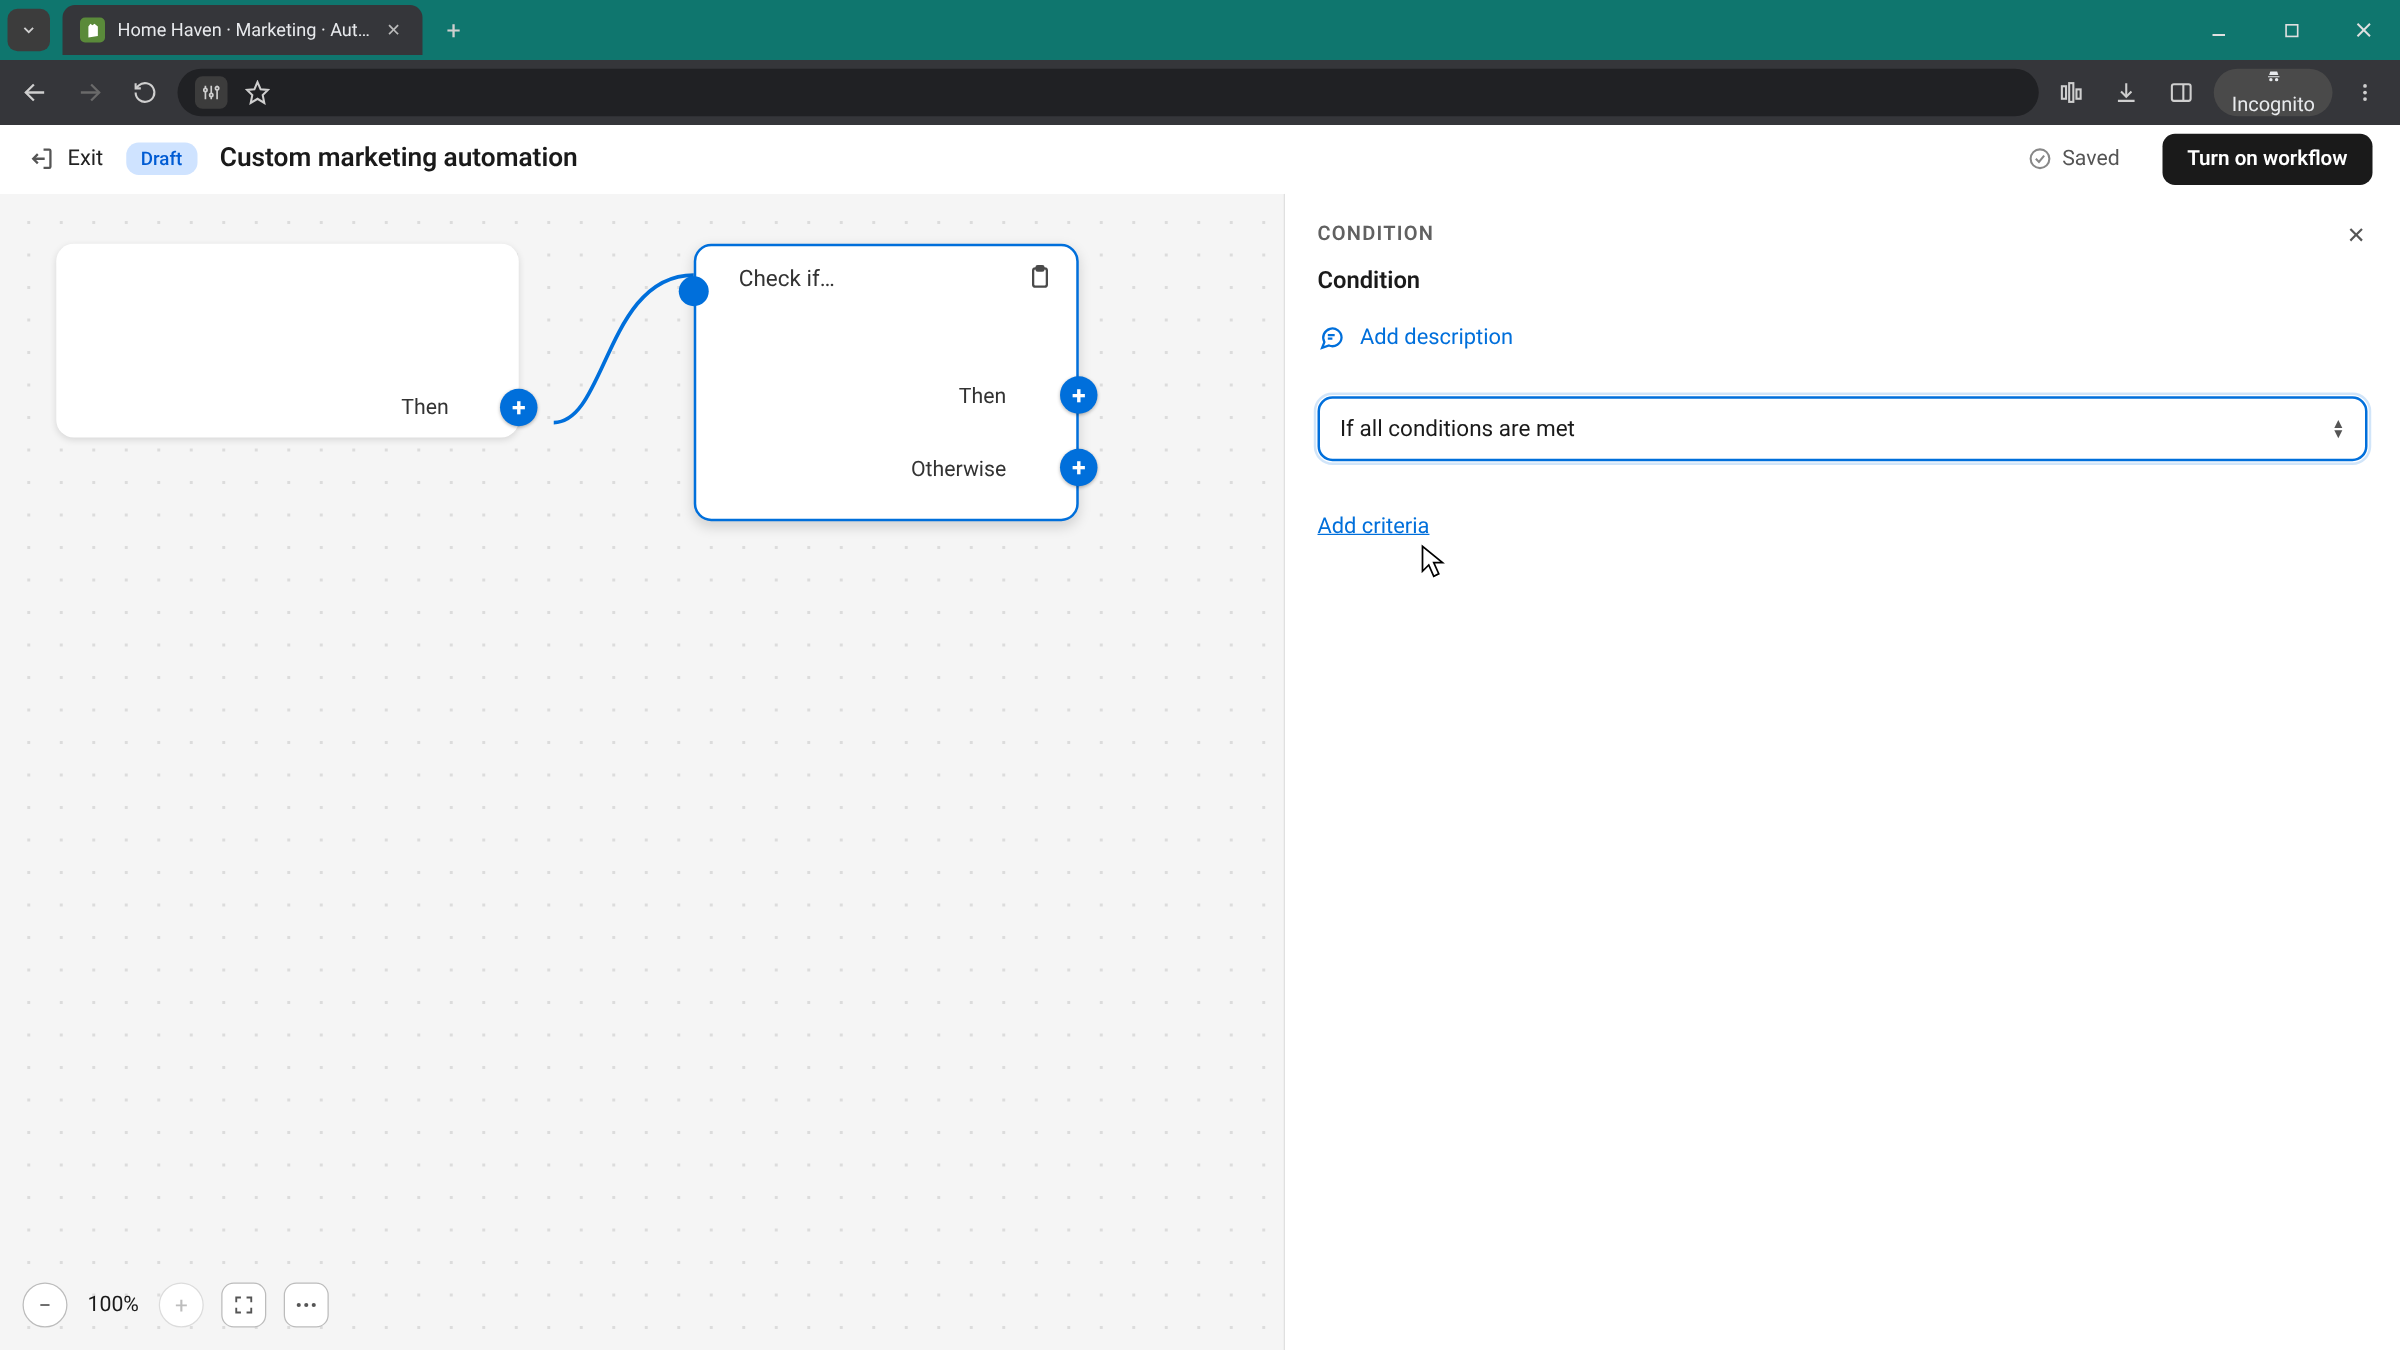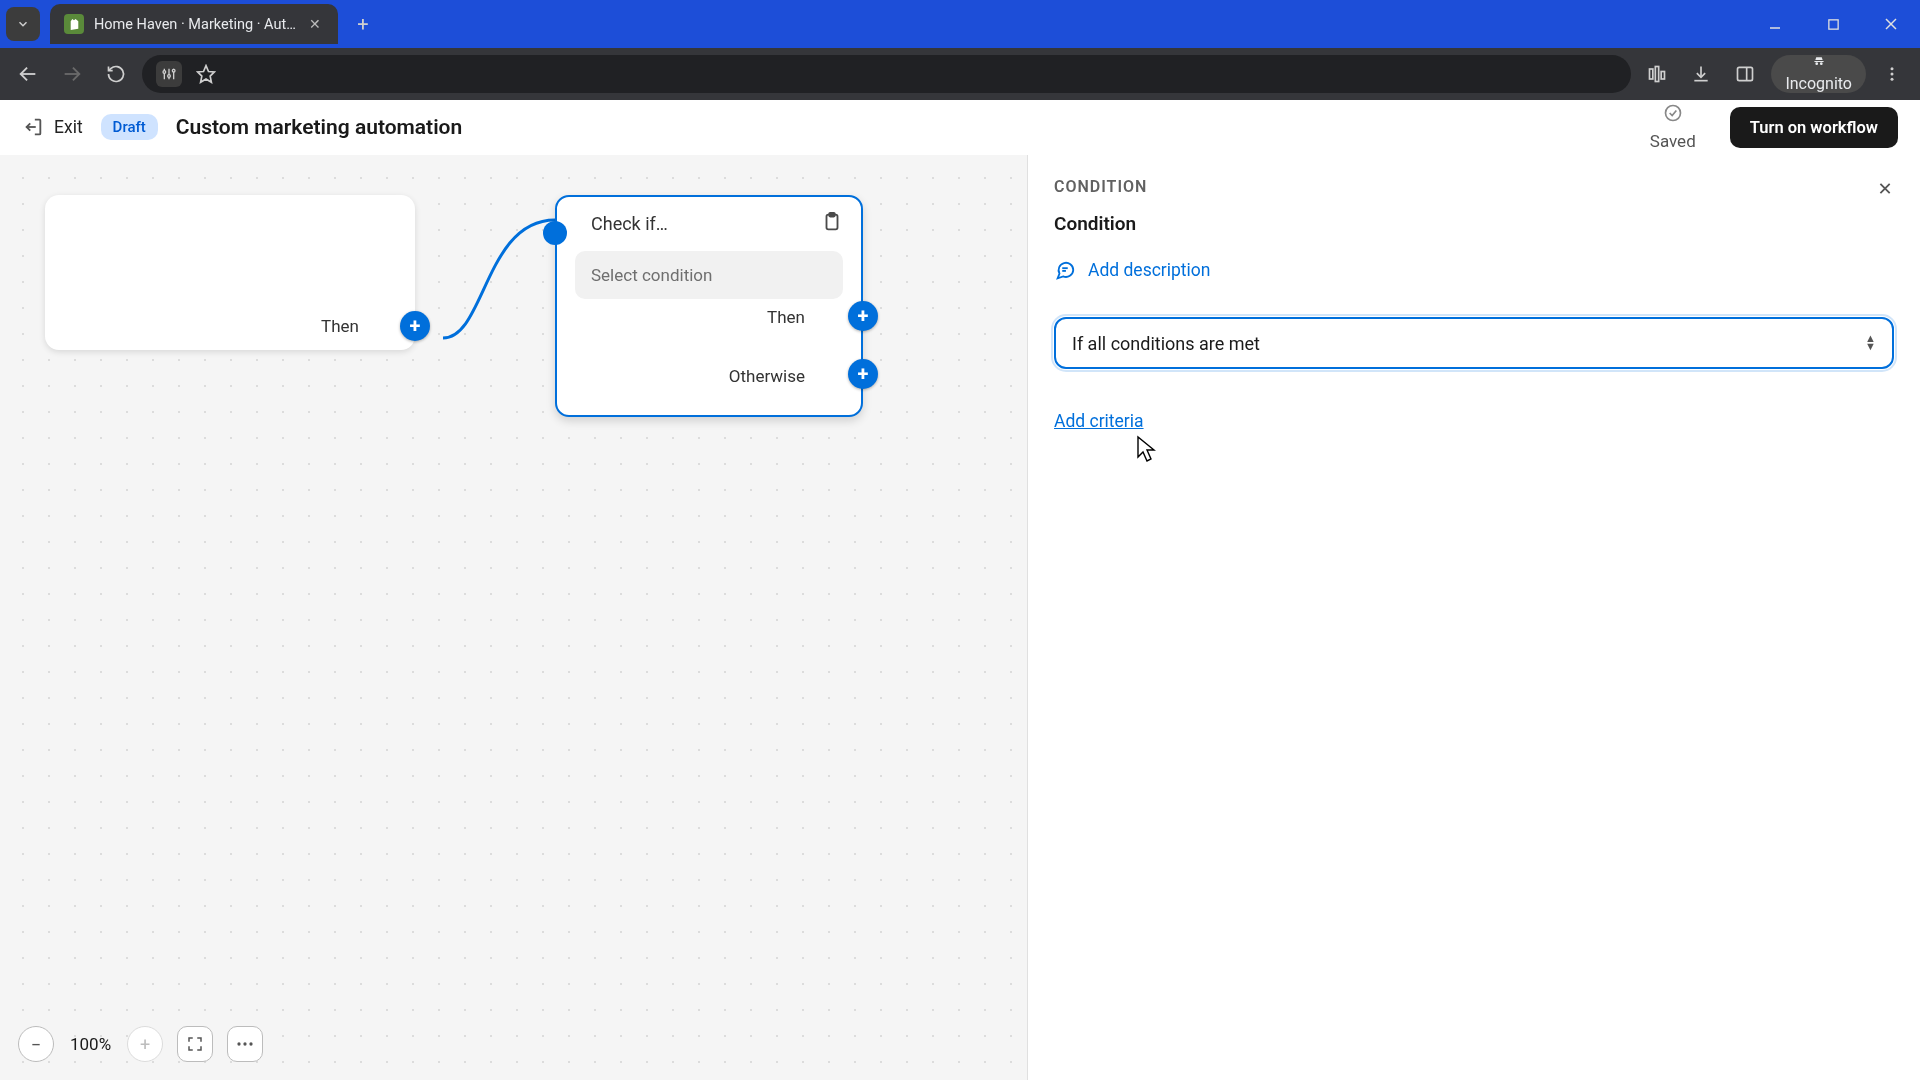--- a/index.html
+++ b/index.html
@@ -1,20 +1,20 @@
 <!DOCTYPE html>
 <html><head>
 <meta charset="utf-8">
 <style>
   * { box-sizing: border-box; margin: 0; padding: 0; font-family: -apple-system, BlinkMacSystemFont, "Segoe UI", Roboto, Helvetica, Arial, sans-serif; }
   html, body { width: 100%; height: 100%; overflow: hidden; }
 
   
   .browser { display: flex; flex-direction: column; width: 1920px; height: 1080px; background: #202124; }
-  .tab-strip { display: flex; align-items: center; height: 48px; background: #1d4ed8; padding-left: 6px; }
+  .tab-strip { display: flex; align-items: center; height: 48px; background: #0f766e; padding-left: 6px; }
   .tab-dropdown { width: 34px; height: 34px; border-radius: 8px; background: #3c3c3c; display:flex; align-items:center; justify-content:center; color:#cfcfcf; margin-right:10px; cursor:pointer; }
   .tab { display: flex; align-items: center; gap: 10px; height: 40px; padding: 0 14px; background: #35363a; border-radius: 10px 10px 0 0; color: #e8eaed; font-size: 14.5px; max-width: 310px; }
   .tab .favicon { width: 20px; height: 20px; background: #5a8a3a; border-radius: 4px; display:flex; align-items:center; justify-content:center; }
   .tab .favicon svg { width:13px; height:13px; }
   .tab .title { white-space: nowrap; overflow: hidden; text-overflow: ellipsis; flex:1; }
   .tab .close { color:#bbb; font-size:14px; cursor:pointer; width:18px; text-align:center; }
   .new-tab { color:#cfcfcf; font-size:20px; width:34px; height:34px; display:flex; align-items:center; justify-content:center; cursor:pointer; margin-left:8px; }
   .win-controls { margin-left: auto; display: flex; }
   .win-controls div { width: 58px; height: 48px; display:flex; align-items:center; justify-content:center; color:#e0e0e0; cursor:pointer; font-size:14px; }
 
@@ -29,21 +29,21 @@
 
   
   .viewport { flex:1; background:#fff; display:flex; flex-direction:column; overflow:hidden; }
 
   .app-header { height:55px; background:#fff; display:flex; align-items:center; padding:0 22px; gap:18px; border-bottom:1px solid #fff; }
   .exit-group { display:flex; align-items:center; gap:10px; cursor:pointer; }
   .exit-ico { color:#555; }
   .exit-text { font-size:17.5px; color:#222; }
   .badge-draft { background:#cfe3ff; color:#005bd3; font-size:15px; font-weight:500; padding:4px 12px; border-radius:10px; }
   .wf-title { font-size:21px; font-weight:650; color:#1a1a1a; }
-  .saved-label { margin-left:auto; display:flex; align-items:center; gap:8px; color:#555; font-size:17px;flex-direction:column; }
+  .saved-label { margin-left:auto; display:flex; align-items:center; gap:8px; color:#555; font-size:17px; }
   .btn-primary { background:#1a1a1a; color:#fff; font-size:16.5px; font-weight:600; padding:11px 20px; border-radius:10px; border:none; cursor:pointer; margin-left:16px; }
 
   .app-body { flex:1; display:flex; overflow:hidden; position:relative; }
 
   
   .canvas { flex:1; background:#f5f5f5; position:relative;
     background-image: radial-gradient(circle, #dcdcdc 1.2px, transparent 1.2px);
     background-size: 26px 26px; background-position: 10px 10px;
     border-right:1px solid #e0e0e0;
   }
@@ -241,21 +241,20 @@
             <span style="width:6px;"></span>
             <span class="ntitle">Check if…</span>
             <span class="nico">
               <svg width="22" height="22" viewBox="0 0 24 24" fill="none" stroke="currentColor" stroke-width="2">
                   <rect x="6" y="4" width="12" height="16" rx="2"></rect>
                   <rect x="9" y="2" width="6" height="4" rx="1" fill="currentColor"></rect>
                   <polyline points="9 12 11 14 15 10" stroke="#fff"></polyline>
                 </svg>
             </span>
           </div>
-          <div class="cond-select">Select condition</div>
           <span class="then-lbl" style="top:110px;">Then</span>
           <div class="plus-port" style="right:-17px; top:104px;">+</div>
           <span class="otherwise-lbl" style="top:169px;">Otherwise</span>
           <div class="plus-port" style="right:-17px; top:162px;">+</div>
         </div>
 
         <div class="canvas-tools">
           <div class="ctool">−</div>
           <span class="zoom-val">100%</span>
           <div class="ctool disabled">+</div>

